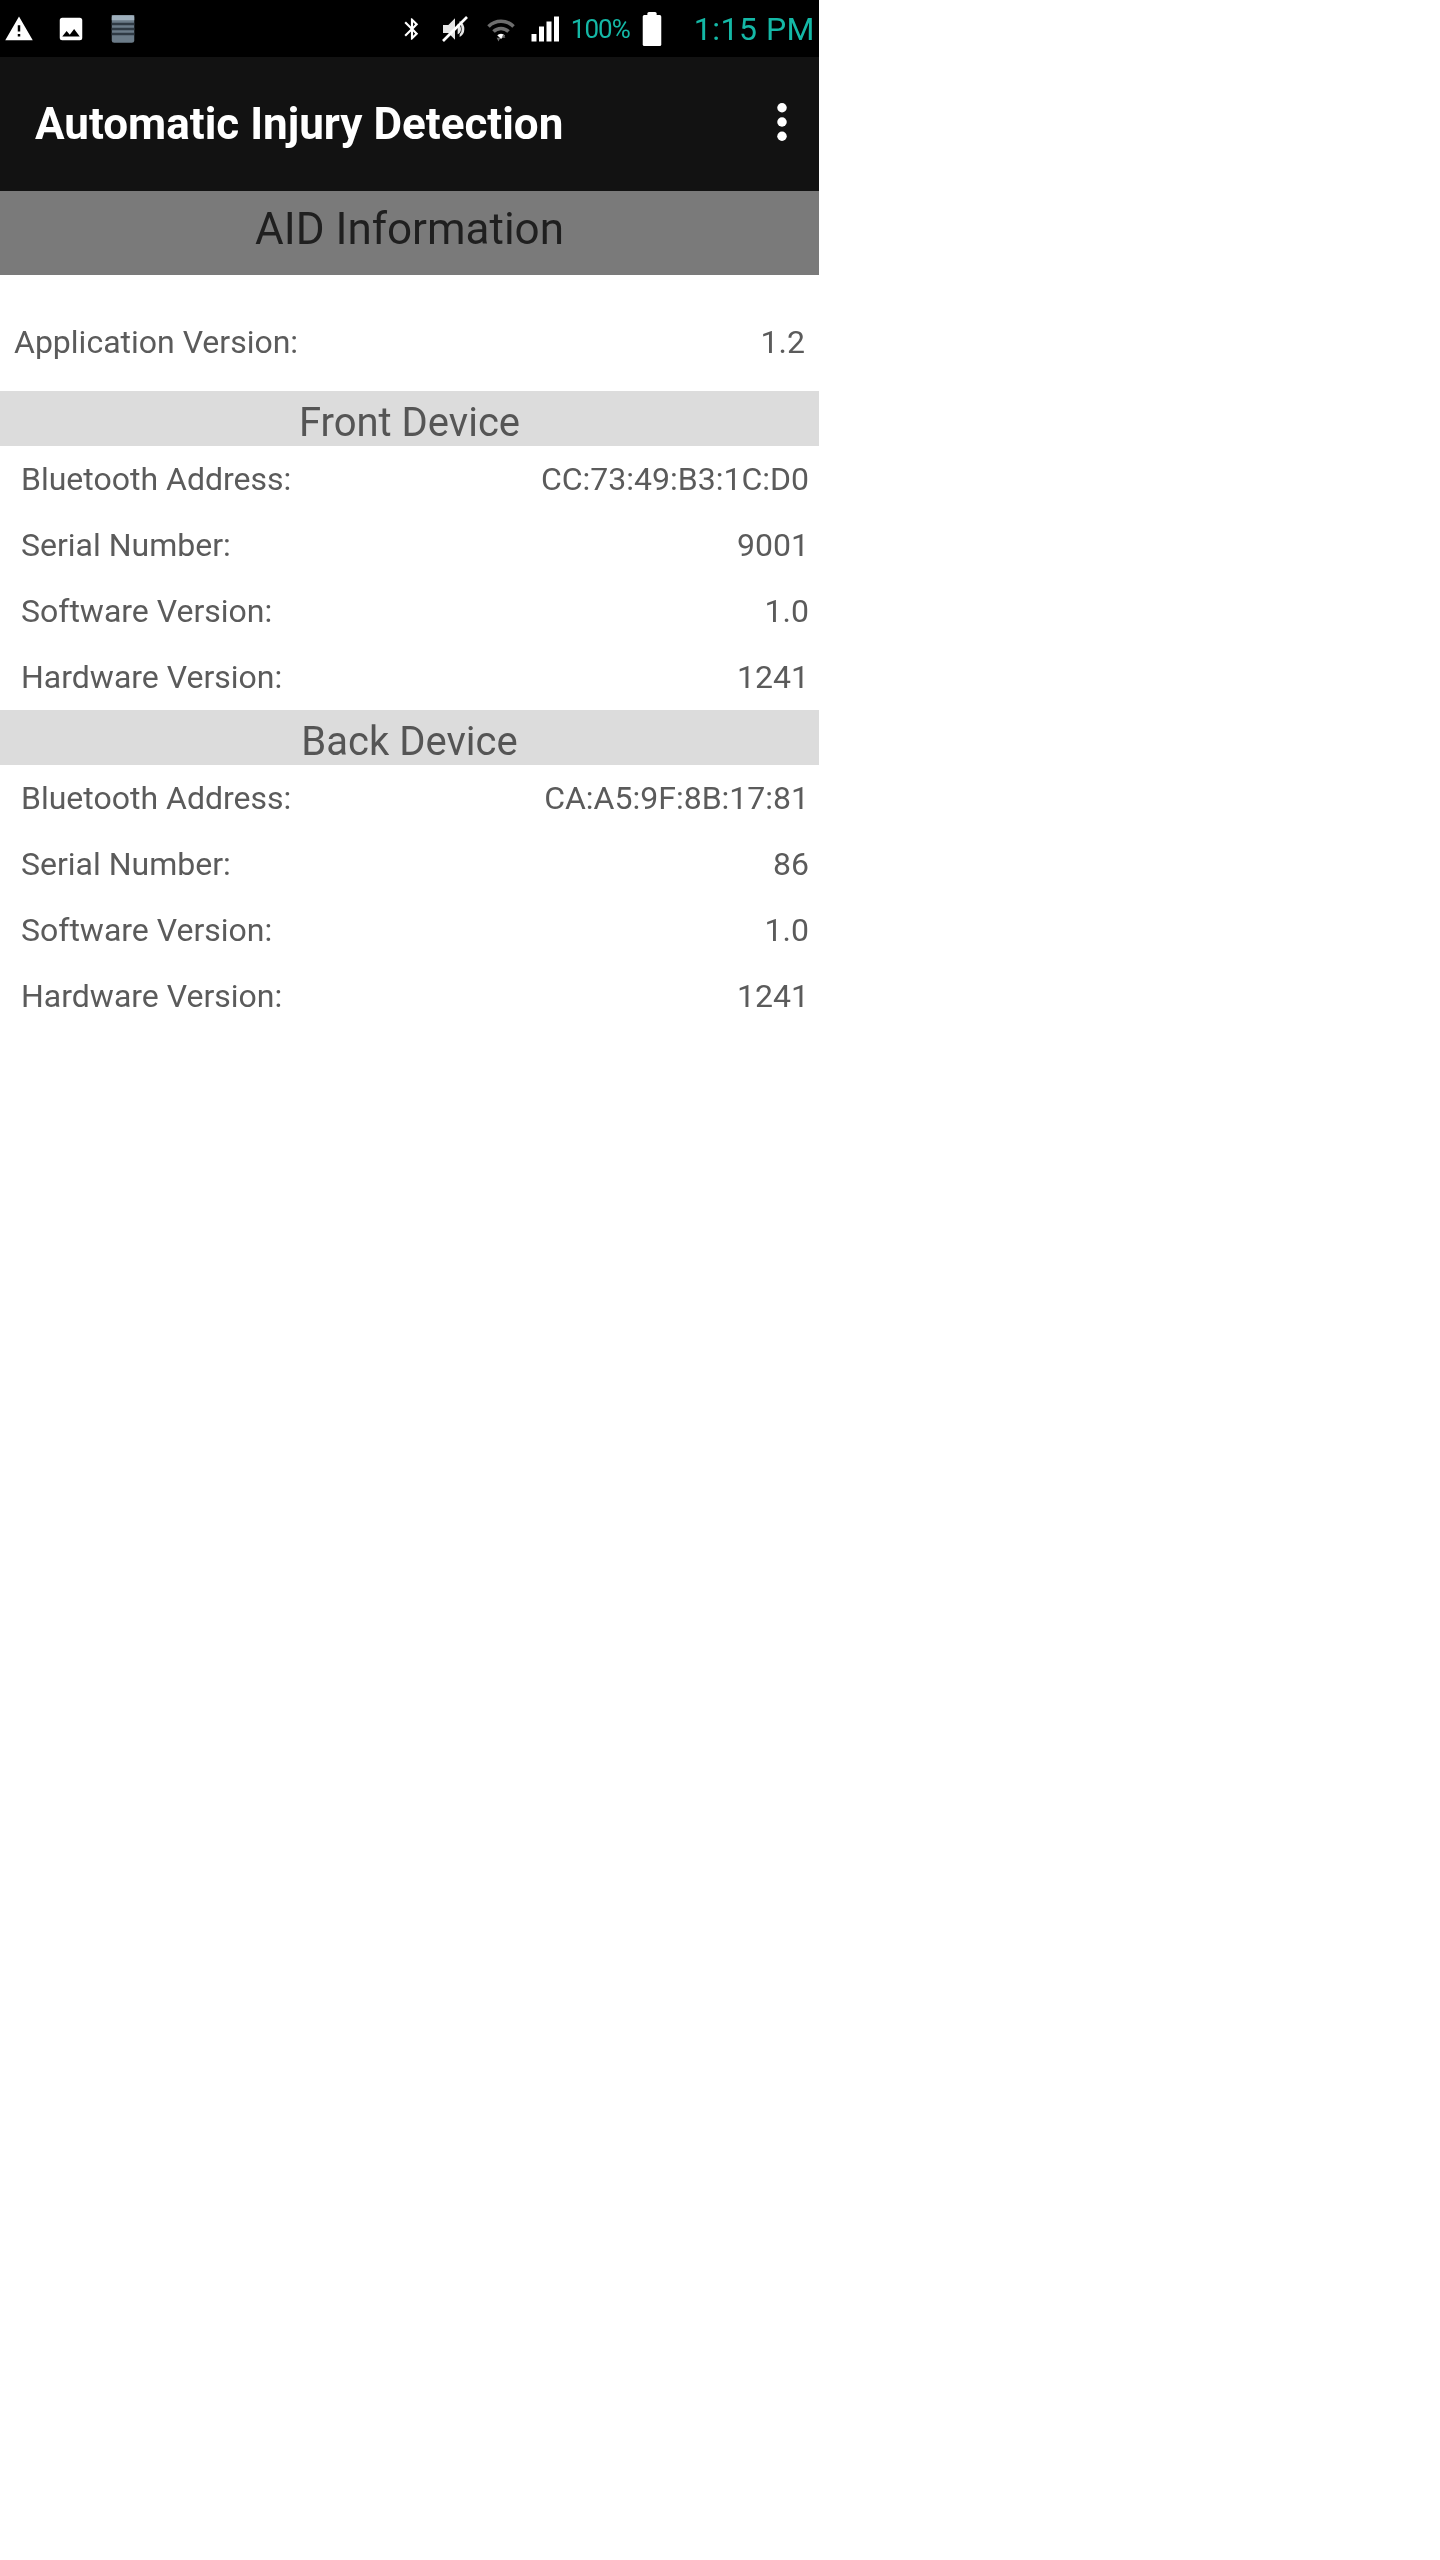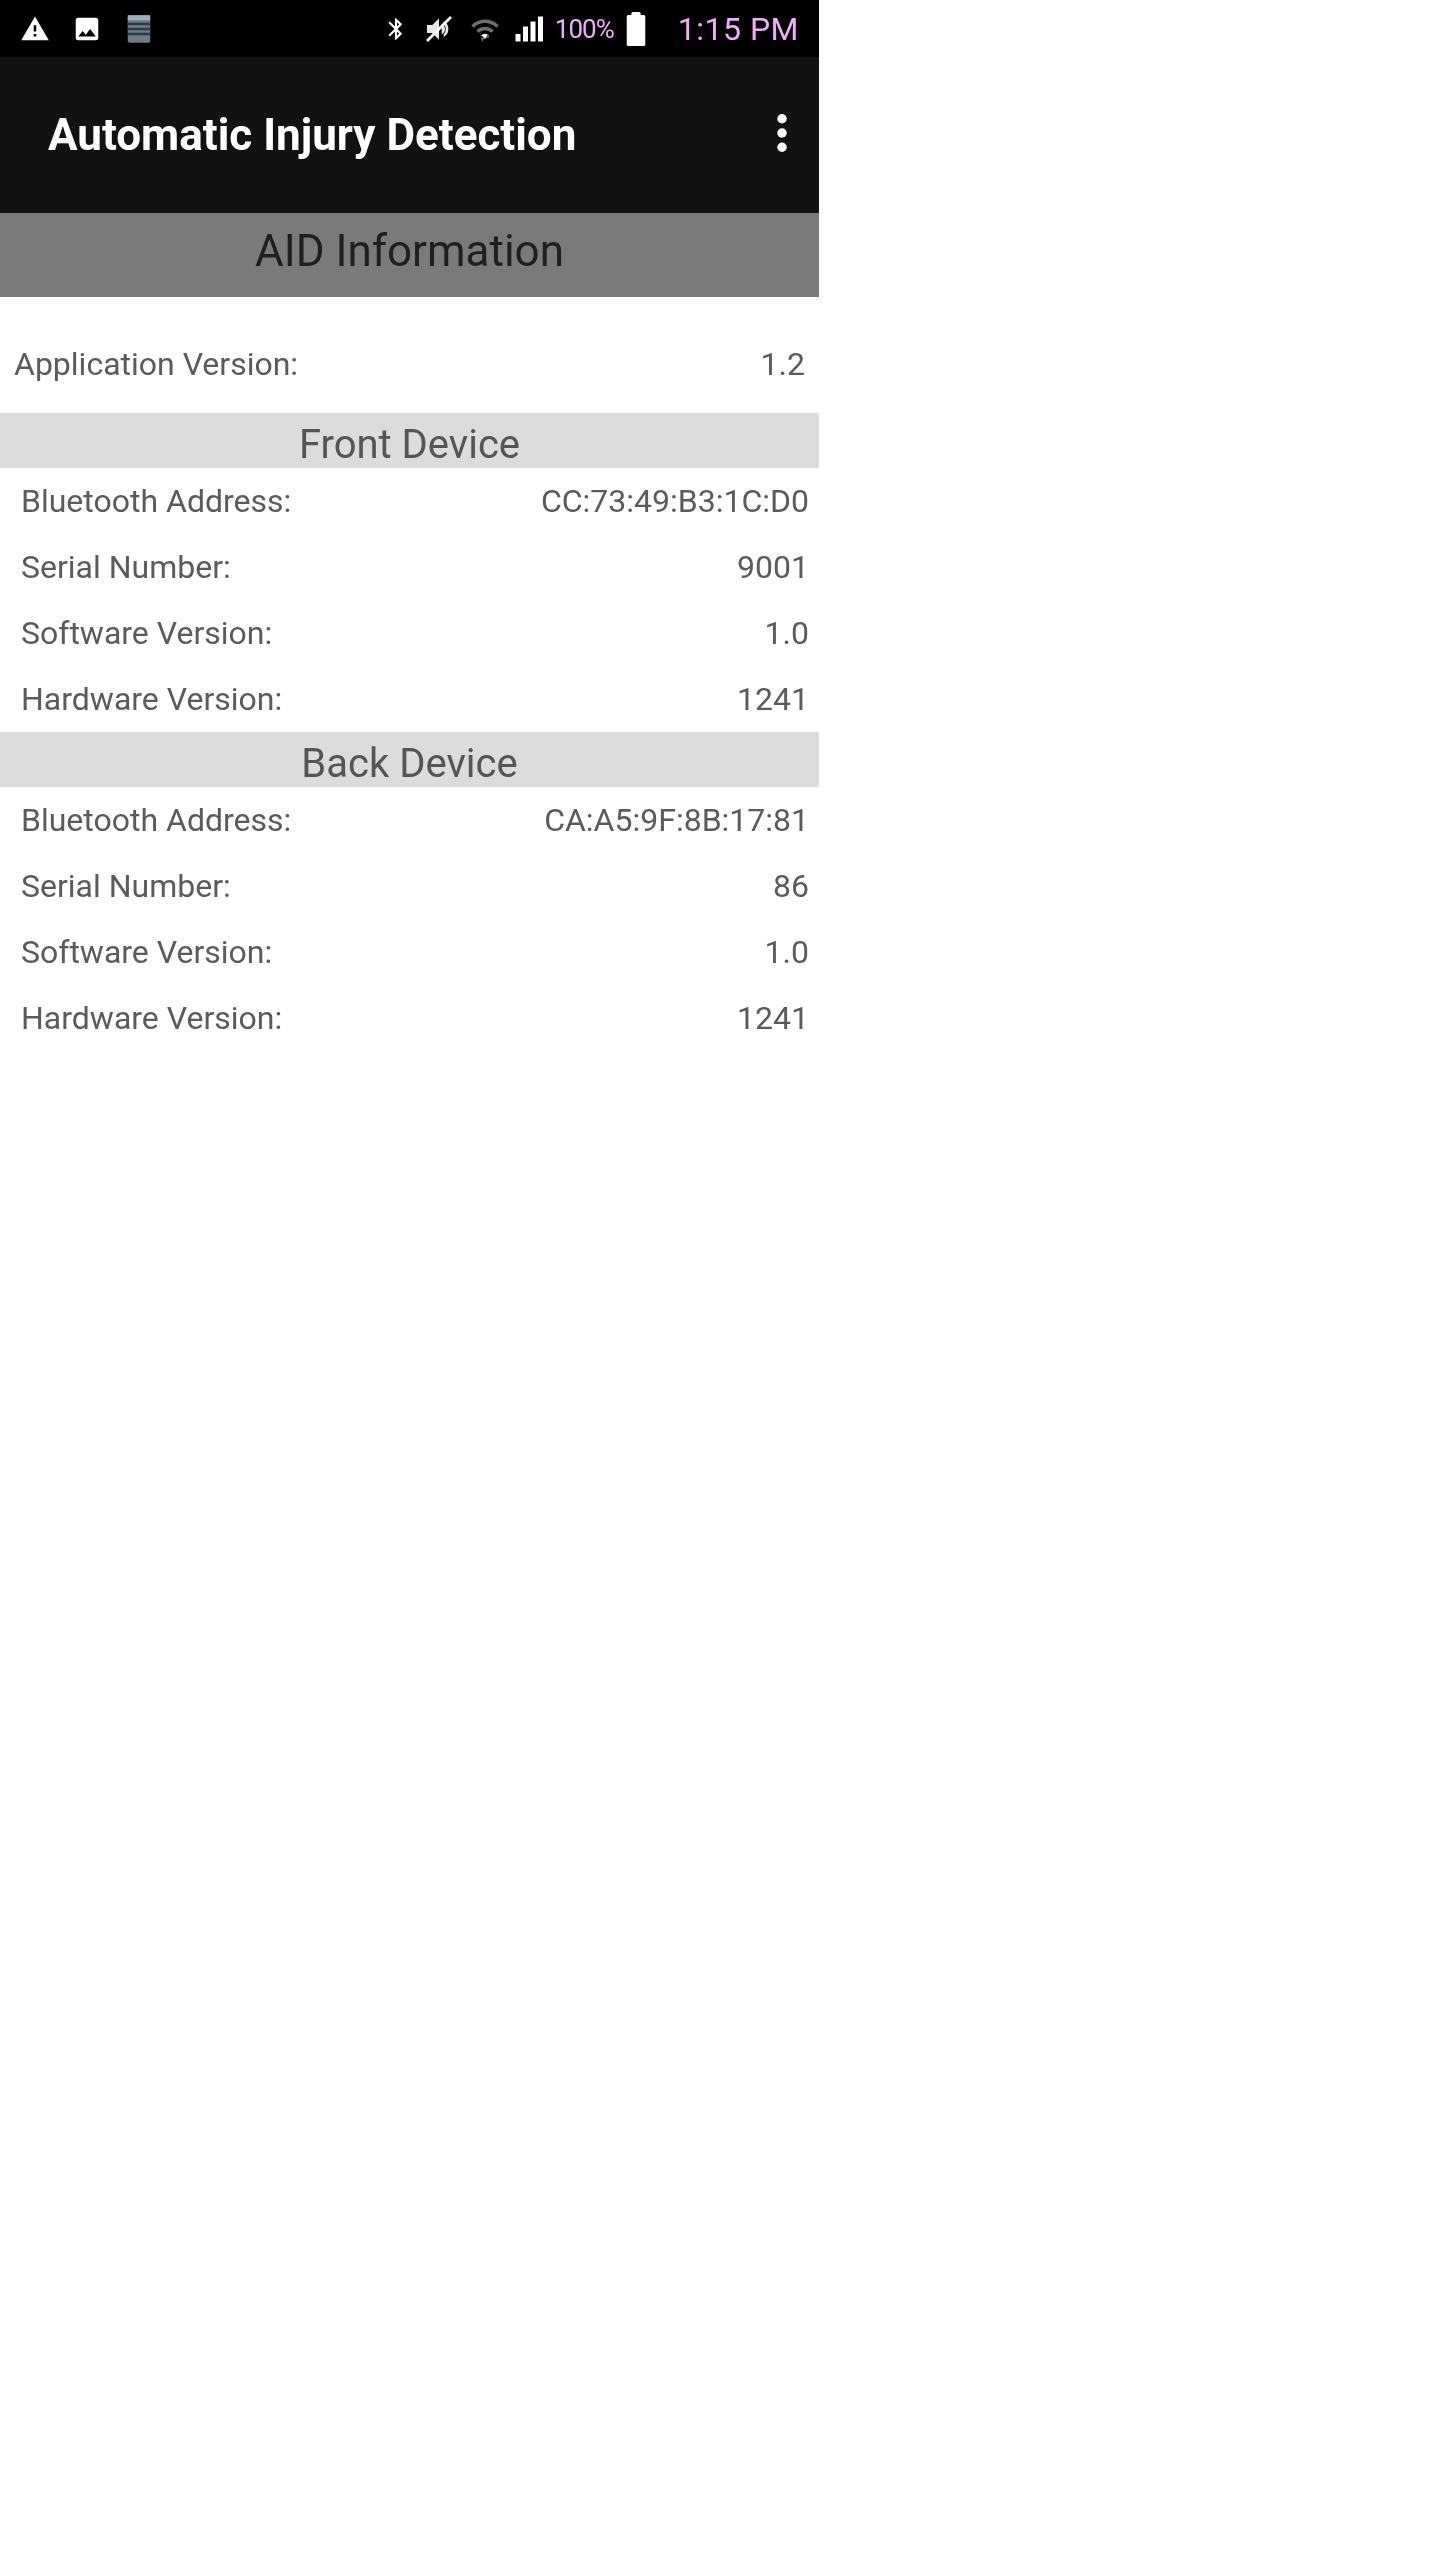--- a/index.html
+++ b/index.html
@@ -2,41 +2,41 @@
 <html><head>
 <meta charset="utf-8">
 <style>
   * { margin: 0; padding: 0; box-sizing: border-box; }
   html, body { width: 819px; height: 1456px; font-family: Roboto, "Helvetica Neue", Arial, sans-serif; background: #ffffff; overflow: hidden; }
 
   
   .status-bar {
     height: 57px;
     background: #000000;
-    color: #f0abfc;
+    color: #14b8a6;
     display: flex;
     align-items: center;
-    padding: 0 20px;
+    padding: 0 4px;
     font-size: 28px;
     font-weight: 400;
   }
   .status-left { display: flex; align-items: center; gap: 22px; }
   .status-right { margin-left: auto; display: flex; align-items: center; gap: 12px; }
   .status-right .pct { letter-spacing: -1px; font-size: 26px; }
   .status-right .clock { font-size: 32px; margin-left: 20px; letter-spacing: 0.5px; }
   .status-bar svg { display: block; }
 
   
   .app-bar {
-    height: 156px;
+    height: 134px;
     background: #121212;
     color: #ffffff;
     display: flex;
     align-items: center;
-    padding: 0 22px 0 48px;
+    padding: 0 22px 0 35px;
     gap: 24px;
   }
   .app-title { font-size: 44px; font-weight: 700; }
   .app-menu { margin-left: auto; padding: 10px; }
 
   
   .section-header-dark {
     background: #7a7a7a;
     color: #1f1f1f;
     font-size: 44px;

